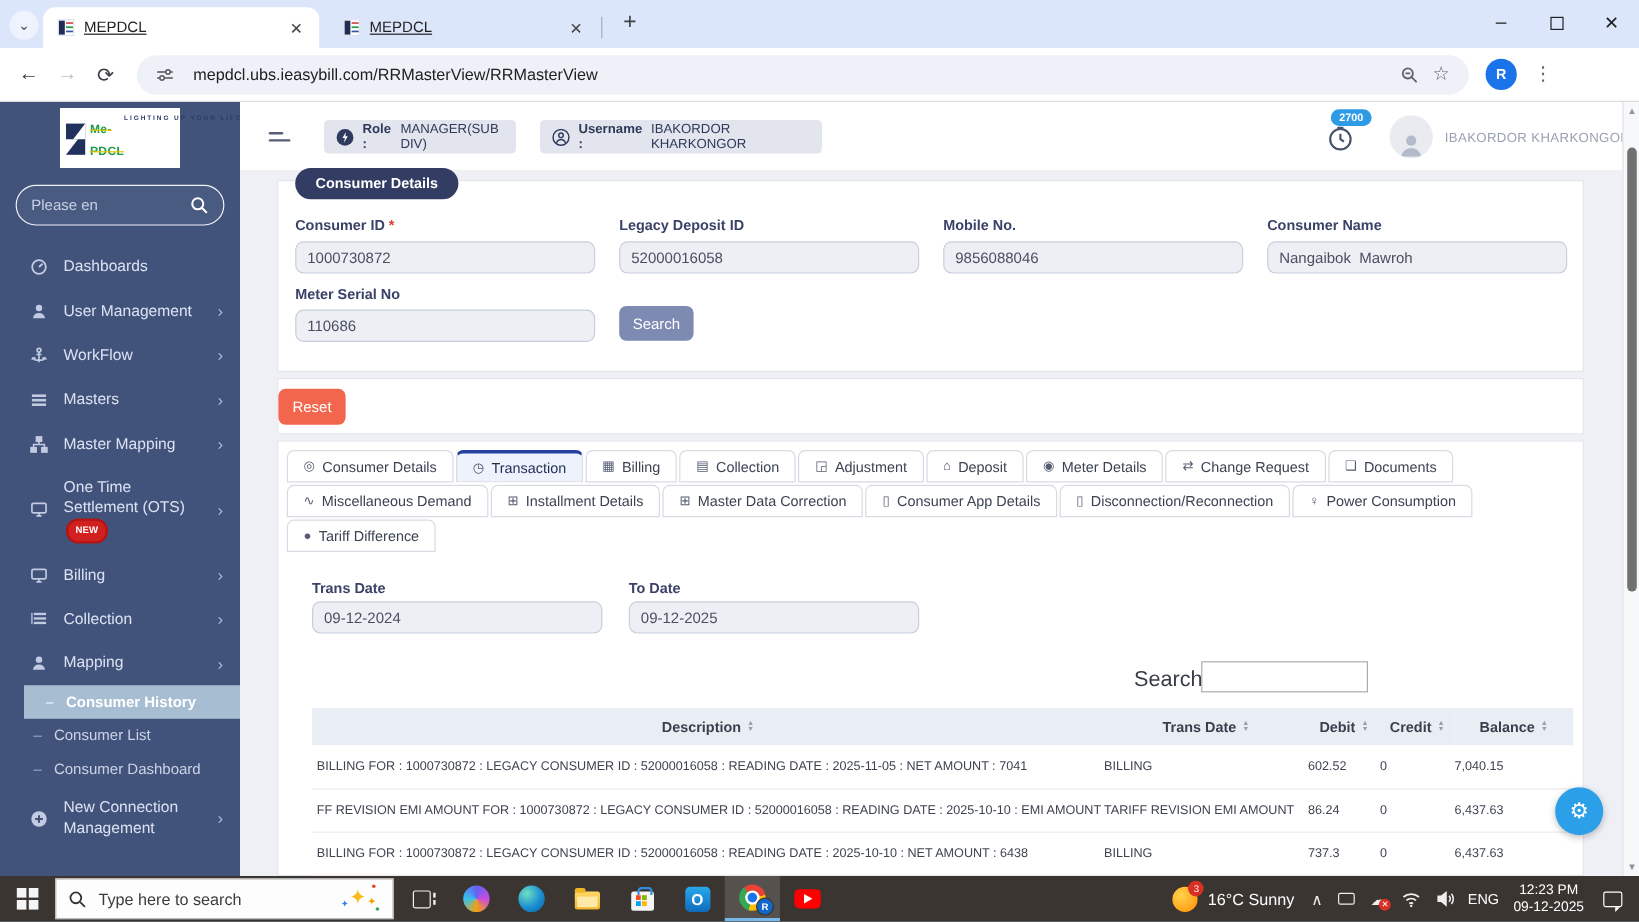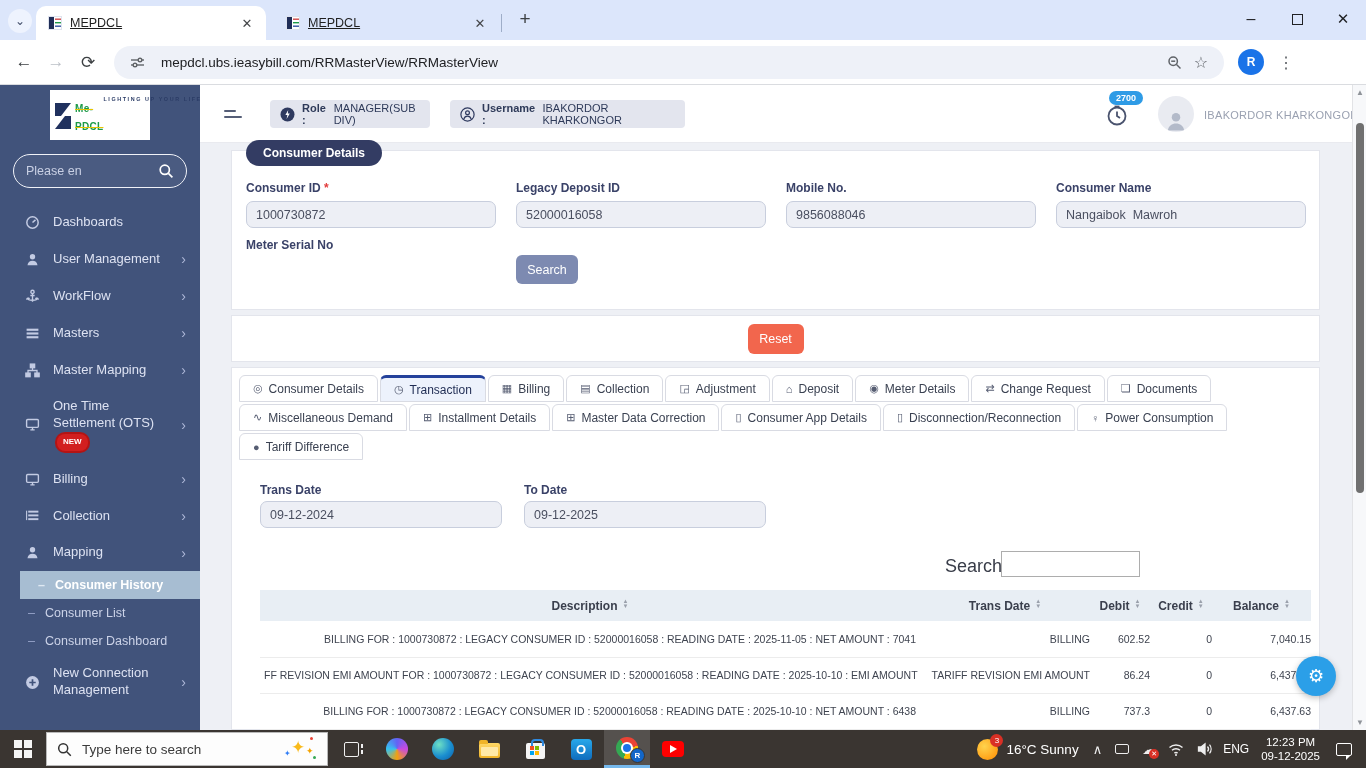--- a/index.html
+++ b/index.html
@@ -88,42 +88,42 @@
   .panel-badge{position:absolute;left:14px;top:-11px;background:#333c63;color:#fff;font-size:12px;font-weight:bold;padding:6px 17px;border-radius:13px;}
   .field{position:absolute;width:250px;}
   .field label{display:block;font-size:12px;font-weight:bold;color:#3a4268;margin-bottom:6px;}
   .field .req{color:#e23b3b;}
   .field input{width:100%;height:27px;background:#edeff5;border:1px solid #c8cedd;border-radius:7px;padding:0 9px;font-size:12.5px;color:#4a4f60;outline:none;}
   .f-r1{top:30px;}
   .f-r2{top:87px;}
   .fx1{left:14px;} .fx2{left:284px;} .fx3{left:554px;} .fx4{left:824px;}
   .btn{border:none;border-radius:6px;color:#fff;font-size:12.5px;cursor:pointer;}
   .search-btn{position:absolute;left:284px;top:104px;width:62px;height:29px;background:#7d8ab1;}
-  .reset-card{left:31px;top:230px;width:1089px;height:47px;display:flex;align-items:center;justify-content:center;}
+  .reset-card{left:31px;top:230px;width:1089px;height:47px;display:flex;align-items:center;justify-content:flex-start;}
   .reset-btn{width:56px;height:30px;background:#f2664d;}
 
   
   .tabs-card{left:31px;top:282px;width:1089px;height:363px;}
   .tab-rows{padding:6px 6px 0 6px;}
   .tab-row{display:flex;flex-wrap:wrap;}
   .dtab{display:inline-flex;align-items:center;gap:6px;height:27px;padding:0 13px;border:1px solid #d9dbe3;border-radius:6px 6px 0 0;background:#fff;margin:1px;font-size:12px;color:#3b4252;cursor:pointer;}
   .dtab .t-icon{font-size:11px;color:#565d72;}
   .dtab.active{border-top:3px solid #24419b;background:#edf2fc;color:#1f2c53;}
   .flabel{position:absolute;font-size:12px;font-weight:bold;color:#3a4268;}
   .finput{position:absolute;width:242px;height:27px;background:#edeff5;border:1px solid #c8cedd;border-radius:7px;padding:0 9px;font-size:12.5px;color:#4a4f60;outline:none;}
   .lbl-from{left:28px;top:115px;} .inp-from{left:28px;top:133px;}
   .lbl-to{left:292px;top:115px;} .inp-to{left:292px;top:133px;}
   .search-row-label{left:713px;top:188px;font-weight:normal;font-size:18px;color:#383c48;}
   .tbl-search{position:absolute;left:769px;top:183px;width:139px;height:26px;border:1px solid #adadad;background:#fff;outline:none;padding:0 6px;font-size:12px;}
   .tx-table{position:absolute;left:28px;top:222px;width:1051px;border-collapse:collapse;table-layout:fixed;}
   .tx-table th{background:#e8eef4;height:31px;font-size:12px;color:#3a3f4d;font-weight:bold;}
-  .th-wrap{display:flex;justify-content:center;gap:5px;}
+  .th-wrap{display:flex;align-items:center;justify-content:center;gap:5px;}
   .sort{display:inline-flex;flex-direction:column;line-height:5px;font-size:6px;color:#9aa0ab;}
   .sort i{font-style:normal;}
-  .tx-table td{height:36px;font-size:10.5px;color:#3f4450;text-align:right;border-bottom:1px solid #ececec;white-space:nowrap;overflow:hidden;}
+  .tx-table td{height:36px;font-size:10.5px;color:#3f4450;text-align:left;border-bottom:1px solid #ececec;white-space:nowrap;overflow:hidden;}
   .tx-table tr td:first-child{padding:0 4px;}
 
   .gear-fab{position:absolute;left:1096px;top:571px;width:40px;height:40px;border-radius:50%;background:#2b9fe8;color:#fff;display:flex;align-items:center;justify-content:center;font-size:18px;box-shadow:0 2px 6px rgba(0,0,0,.25);cursor:pointer;}
 
   
   .pg-scroll{position:absolute;right:0;top:85px;width:14px;height:645px;background:#f7f8fa;border-left:1px solid #e2e3e6;}
   .pg-arrow{position:absolute;left:0;width:14px;text-align:center;font-size:8px;color:#8f9399;}
   .pg-up{top:3px;} .pg-dn{bottom:3px;}
   .pg-thumb{position:absolute;left:3px;top:38px;width:8px;height:370px;border-radius:4px;background:#707070;}
 
@@ -449,20 +449,21 @@
         <div class="field f-r1 fx3">
           <label>Mobile No.</label>
           <input value="9856088046" style="">
         </div>
         <div class="field f-r1 fx4">
           <label>Consumer Name</label>
           <input value="Nangaibok  Mawroh" style="">
         </div>
         <div class="field f-r2 fx1">
           <label>Meter Serial No</label>
+          <input value="110686" style="">
         </div>
         <button class="btn search-btn">Search</button>
       </div>
 
       <div class="card reset-card">
         <button class="btn reset-btn">Reset</button>
       </div>
 
       <div class="card tabs-card">
         <div class="tab-rows" id="detail-tabs">

